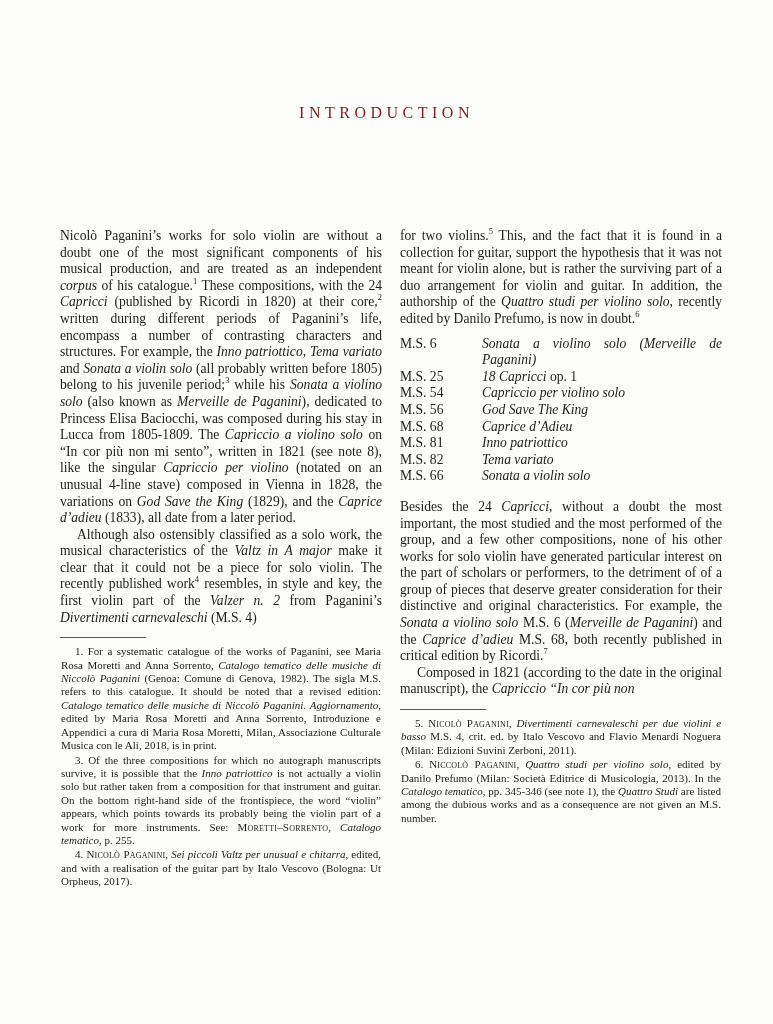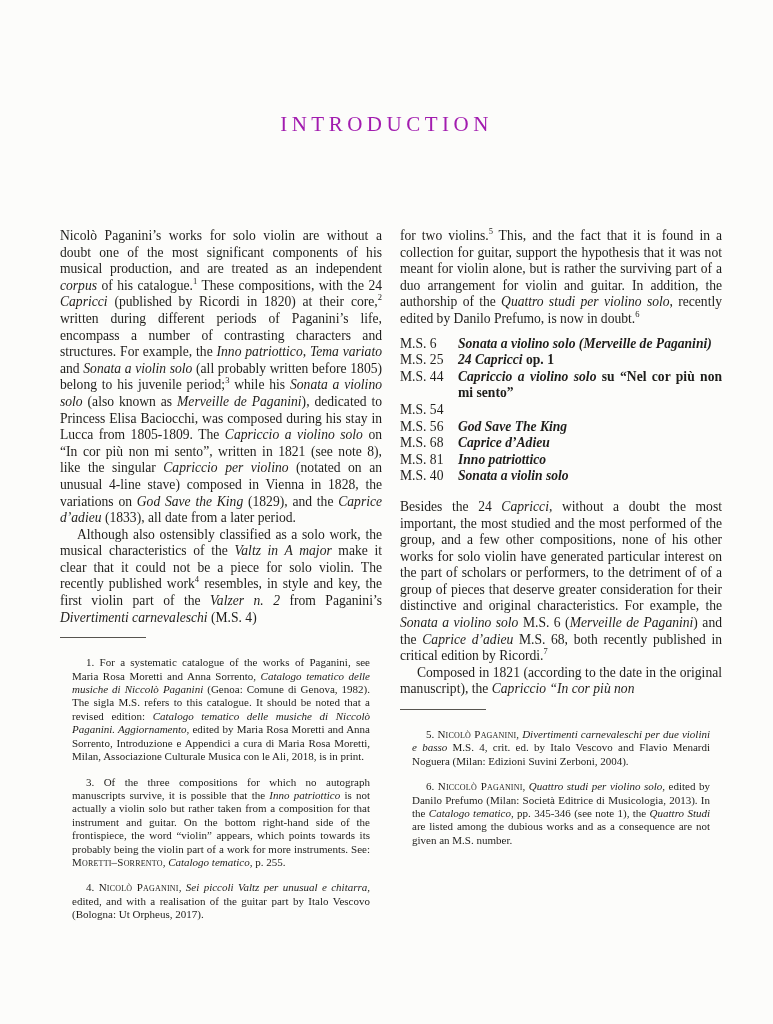--- a/index.html
+++ b/index.html
@@ -11,25 +11,25 @@
     -webkit-font-smoothing:antialiased;
   }
   .page {
     position:relative;
     width:773px; height:1024px;
     background:#fcfcfa;
     overflow:hidden;
   }
   .title {
     position:absolute;
-    top:112px; left:0; right:0;
+    top:104px; left:0; right:0;
     text-align:center;
-    font-size:21px;
+    font-size:16px;
     letter-spacing:4.5px;
-    color:#a21caf;
+    color:#7f1d1d;
   }
   .columns {
     position:absolute;
     top:228px; left:60px;
     width:662px;
     display:flex;
     gap:18px;
   }
   .col { width:322px; display:flex; flex-direction:column; }
   .bodytext {
@@ -50,25 +50,25 @@
     width:86px;
     height:0;
     border-top:1px solid #56544f;
     margin:11px 0 6px 0;
   }
   .footnotes {
     font-size:11px;
     line-height:13.4px;
     text-align:justify;
   }
-  .footnotes p.fn { margin:12px; text-indent:14px; }
+  .footnotes p.fn { margin:1px; text-indent:14px; }
   .ms-list { margin:8px 0 14px 0; }
-  .ms-row { display:flex; }
+  .ms-row { display:flex;gap:24px; }
   .ms-label { width:58px; flex-shrink:0; }
-  .ms-title { flex:1;font-weight:bold; }
+  .ms-title { flex:1; }
 </style>
 </head>
 <body>
 
 <div class="page">
 
   <div class="title">INTRODUCTION</div>
 
   <div class="columns">
 
@@ -88,50 +88,51 @@
     <div class="col">
       <div class="bodytext">
         <p><span>for two violins.</span><sup class="fnref">5</sup><span> This, and the fact that it is found in a collection for guitar, support the hypothesis that it was not meant for violin alone, but is rather the surviving part of a duo arrangement for violin and guitar. In addition, the authorship of the </span><span class="i">Quattro studi per violino solo</span><span>, recently edited by Danilo Prefumo, is now in doubt.</span><sup class="fnref">6</sup></p>
         <div class="ms-list">
             <div class="ms-row">
               <div class="ms-label">M.S. 6</div>
               <div class="ms-title"><span class="i">Sonata a violino solo (Merveille de Paganini)</span></div>
             </div>
             <div class="ms-row">
               <div class="ms-label">M.S. 25</div>
-              <div class="ms-title"><span class="i">24 Capricci</span><span> op. 1</span></div>
-            </div>
-            <div class="ms-row">
-              <div class="ms-label">M.S. 44</div>
-              <div class="ms-title"><span class="i">Capriccio a violino solo</span><span> su “Nel cor più non mi sento”</span></div>
+              <div class="ms-title"><span class="i">18 Capricci</span><span> op. 1</span></div>
             </div>
             <div class="ms-row">
               <div class="ms-label">M.S. 54</div>
+              <div class="ms-title"><span class="i">Capriccio per violino solo</span></div>
             </div>
             <div class="ms-row">
               <div class="ms-label">M.S. 56</div>
               <div class="ms-title"><span class="i">God Save The King</span></div>
             </div>
             <div class="ms-row">
               <div class="ms-label">M.S. 68</div>
               <div class="ms-title"><span class="i">Caprice d’Adieu</span></div>
             </div>
             <div class="ms-row">
               <div class="ms-label">M.S. 81</div>
               <div class="ms-title"><span class="i">Inno patriottico</span></div>
             </div>
             <div class="ms-row">
-              <div class="ms-label">M.S. 40</div>
+              <div class="ms-label">M.S. 82</div>
+              <div class="ms-title"><span class="i">Tema variato</span></div>
+            </div>
+            <div class="ms-row">
+              <div class="ms-label">M.S. 66</div>
               <div class="ms-title"><span class="i">Sonata a violin solo</span></div>
             </div>
           </div>
         <p><span>Besides the 24 </span><span class="i">Capricci</span><span>, without a doubt the most important, the most studied and the most performed of the group, and a few other compositions, none of his other works for solo violin have generated particular interest on the part of scholars or performers, to the detriment of of a group of pieces that deserve greater consideration for their distinctive and original characteristics. For example, the </span><span class="i">Sonata a violino solo</span><span> M.S. 6 (</span><span class="i">Merveille de Paganini</span><span>) and the </span><span class="i">Caprice d’adieu</span><span> M.S. 68, both recently published in critical edition by Ricordi.</span><sup class="fnref">7</sup></p>
         <p class="ind"><span>Composed in 1821 (according to the date in the original manuscript), the </span><span class="i">Capriccio “In cor più non</span></p>
       </div>
       <div class="fnrule"></div>
       <div class="footnotes">
-        <p class="fn"><span>5. </span><span class="sc">Nicolò Paganini</span><span>, </span><span class="i">Divertimenti carnevaleschi per due violini e basso</span><span> M.S. 4, crit. ed. by Italo Vescovo and Flavio Menardi Noguera (Milan: Edizioni Suvini Zerboni, 2004).</span></p>
+        <p class="fn"><span>5. </span><span class="sc">Nicolò Paganini</span><span>, </span><span class="i">Divertimenti carnevaleschi per due violini e basso</span><span> M.S. 4, crit. ed. by Italo Vescovo and Flavio Menardi Noguera (Milan: Edizioni Suvini Zerboni, 2011).</span></p>
         <p class="fn"><span>6. </span><span class="sc">Niccolò Paganini</span><span>, </span><span class="i">Quattro studi per violino solo</span><span>, edited by Danilo Prefumo (Milan: Società Editrice di Musicologia, 2013). In the </span><span class="i">Catalogo tematico</span><span>, pp. 345-346 (see note 1), the </span><span class="i">Quattro Studi</span><span> are listed among the dubious works and as a consequence are not given an M.S. number.</span></p>
       </div>
     </div>
 
   </div>
 </div>
 
 </body></html>

